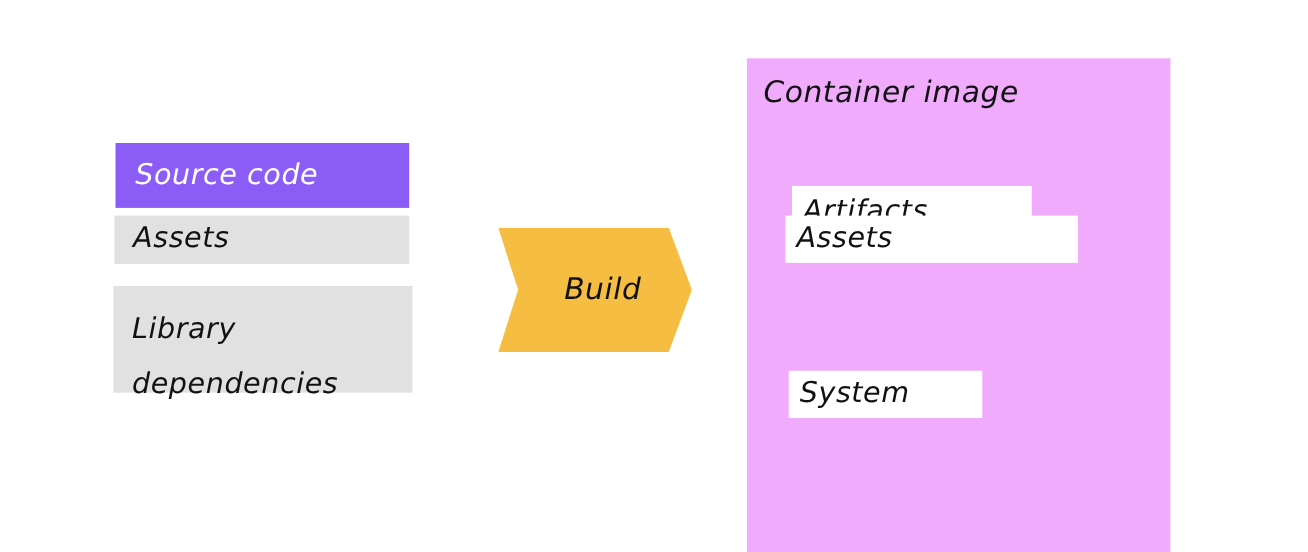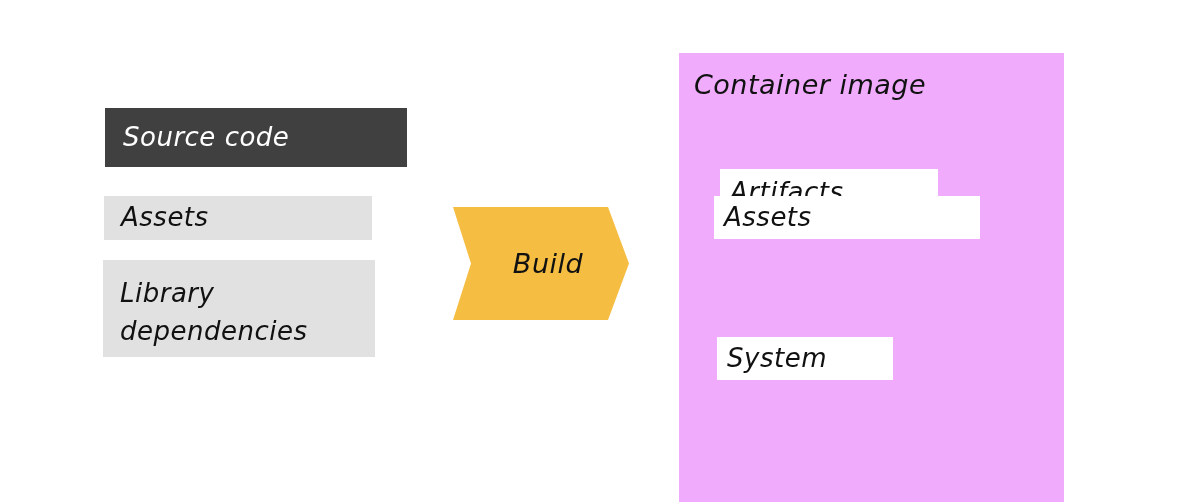--- a/index.html
+++ b/index.html
@@ -25,24 +25,24 @@
     font-style: italic;
     letter-spacing: 0.5px;
     color: #111111;
     white-space: pre;
   }
 
   
   .src-box {
     position: absolute;
     left: 105px;
-    top: 108px;
-    width: 302px;
+    top: 130px;
+    width: 267px;
     height: 59px;
-    background: #404040;
+    background: #8b5cf6;
     box-sizing: border-box;
   }
   .src-box .hand {
     position: absolute;
     left: 18px;
     top: 50%;
     transform: translateY(-52%);
     color: #ffffff;
     font-size: 26px;
   }
@@ -69,21 +69,21 @@
     left: 103px;
     top: 260px;
     width: 272px;
     height: 97px;
   }
   .libdeps-box .hand {
     position: absolute;
     left: 17px;
     top: 14px;
     font-size: 26px;
-    line-height: 38px;
+    line-height: 50px;
   }
 
   
   .build-arrow {
     position: absolute;
     left: 453px;
     top: 207px;
     width: 176px;
     height: 113px;
   }

